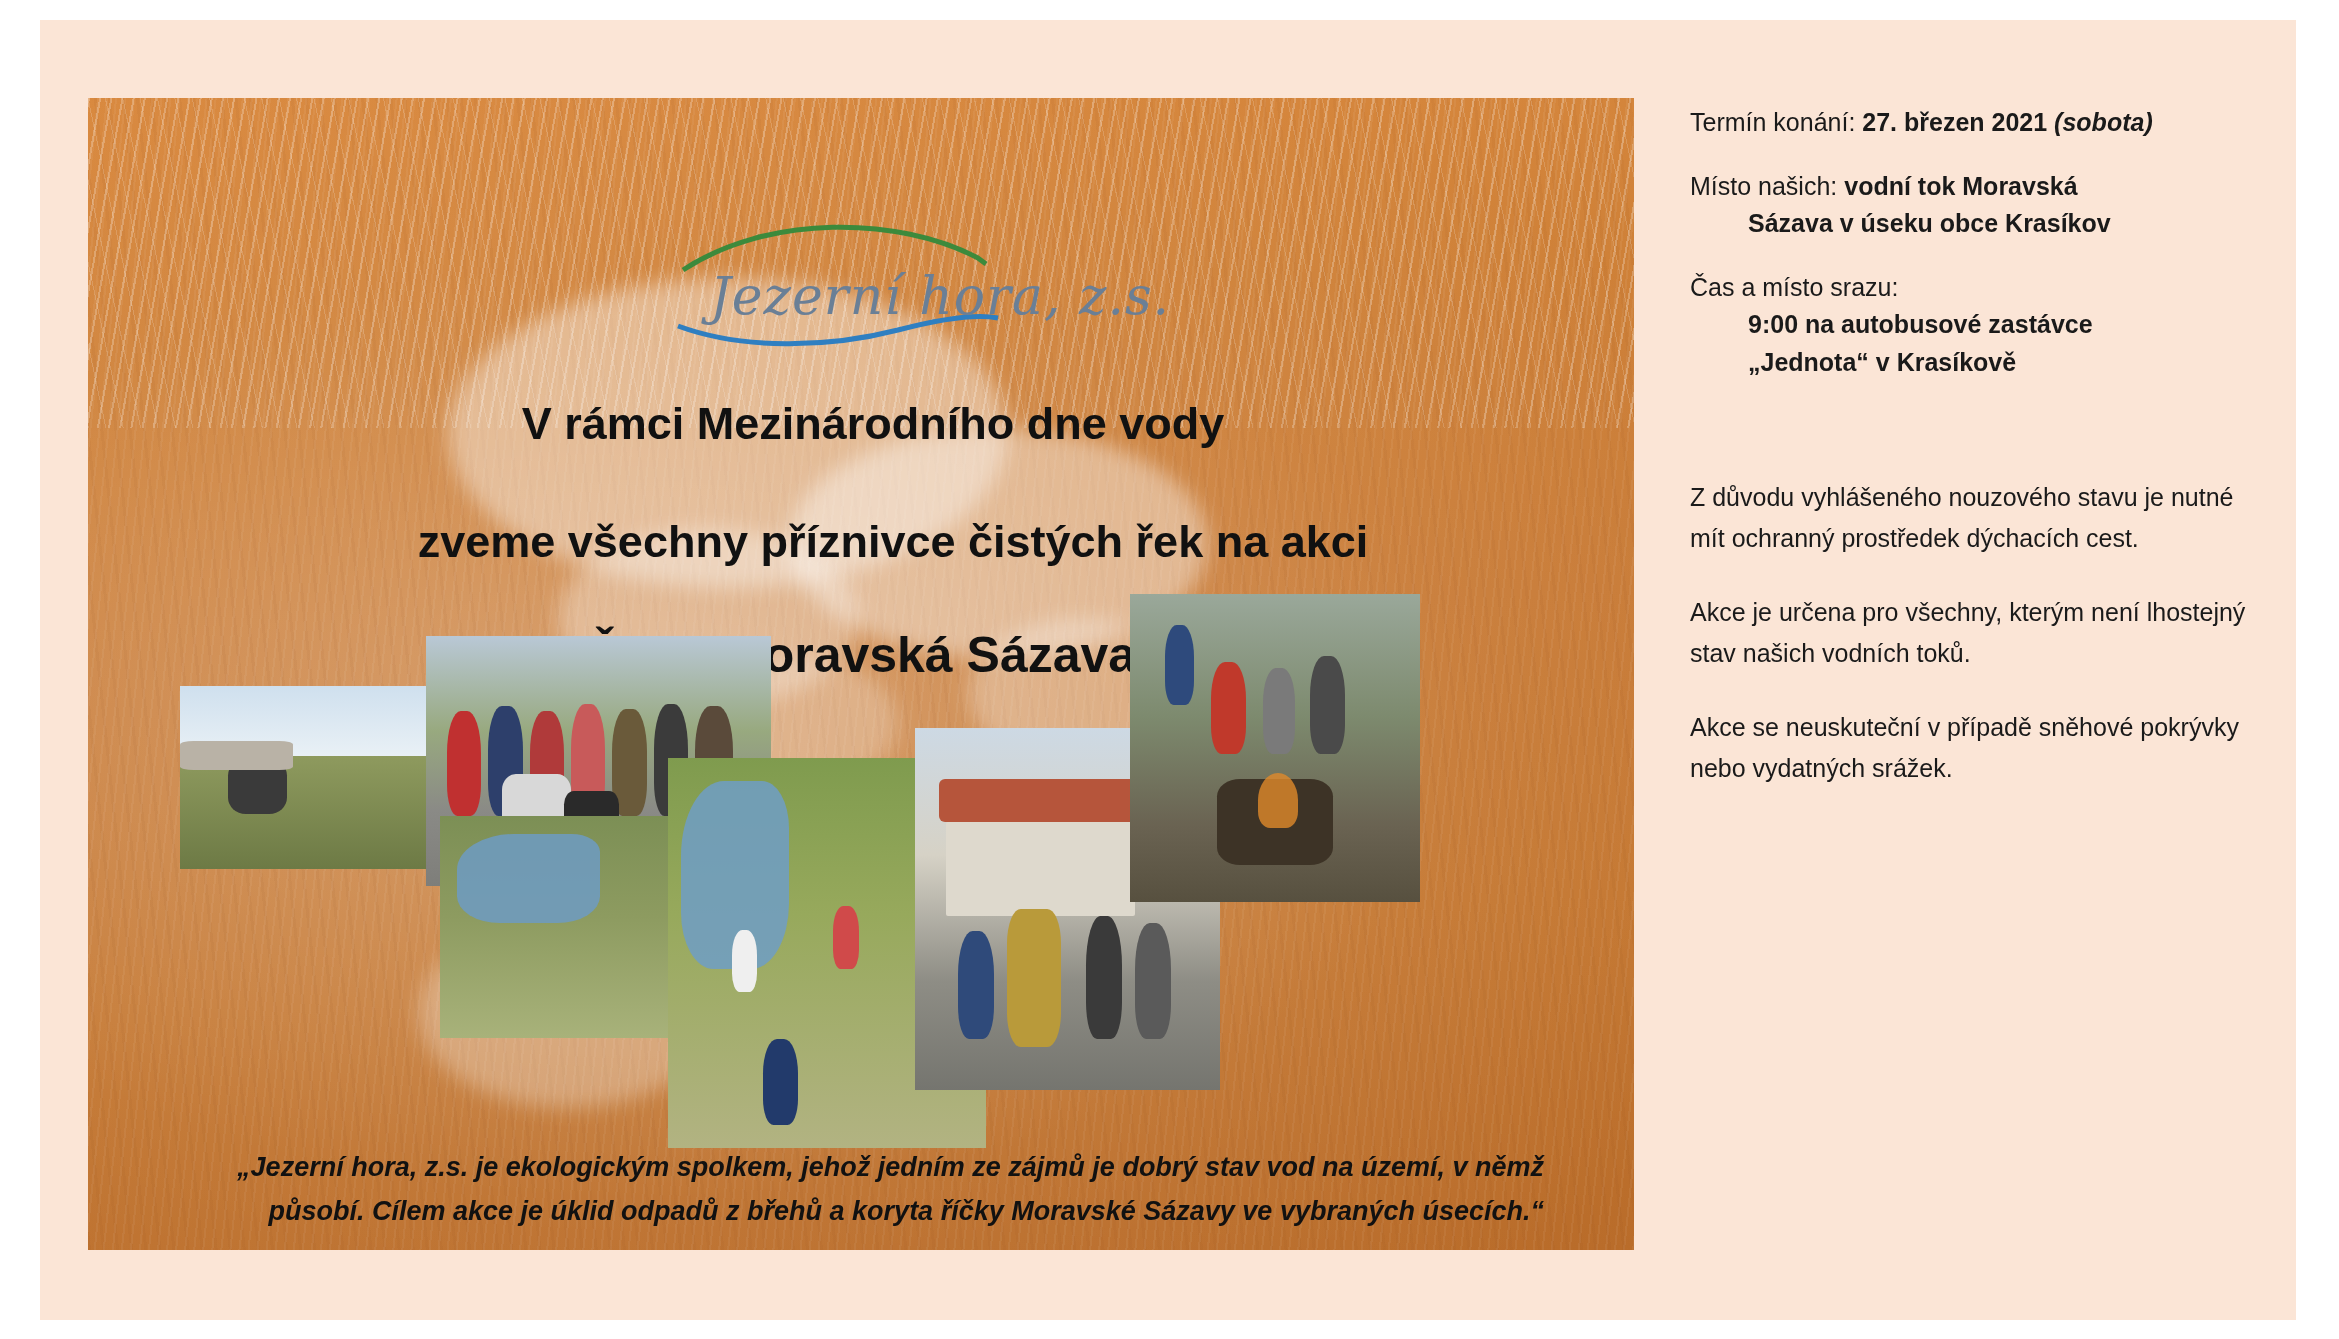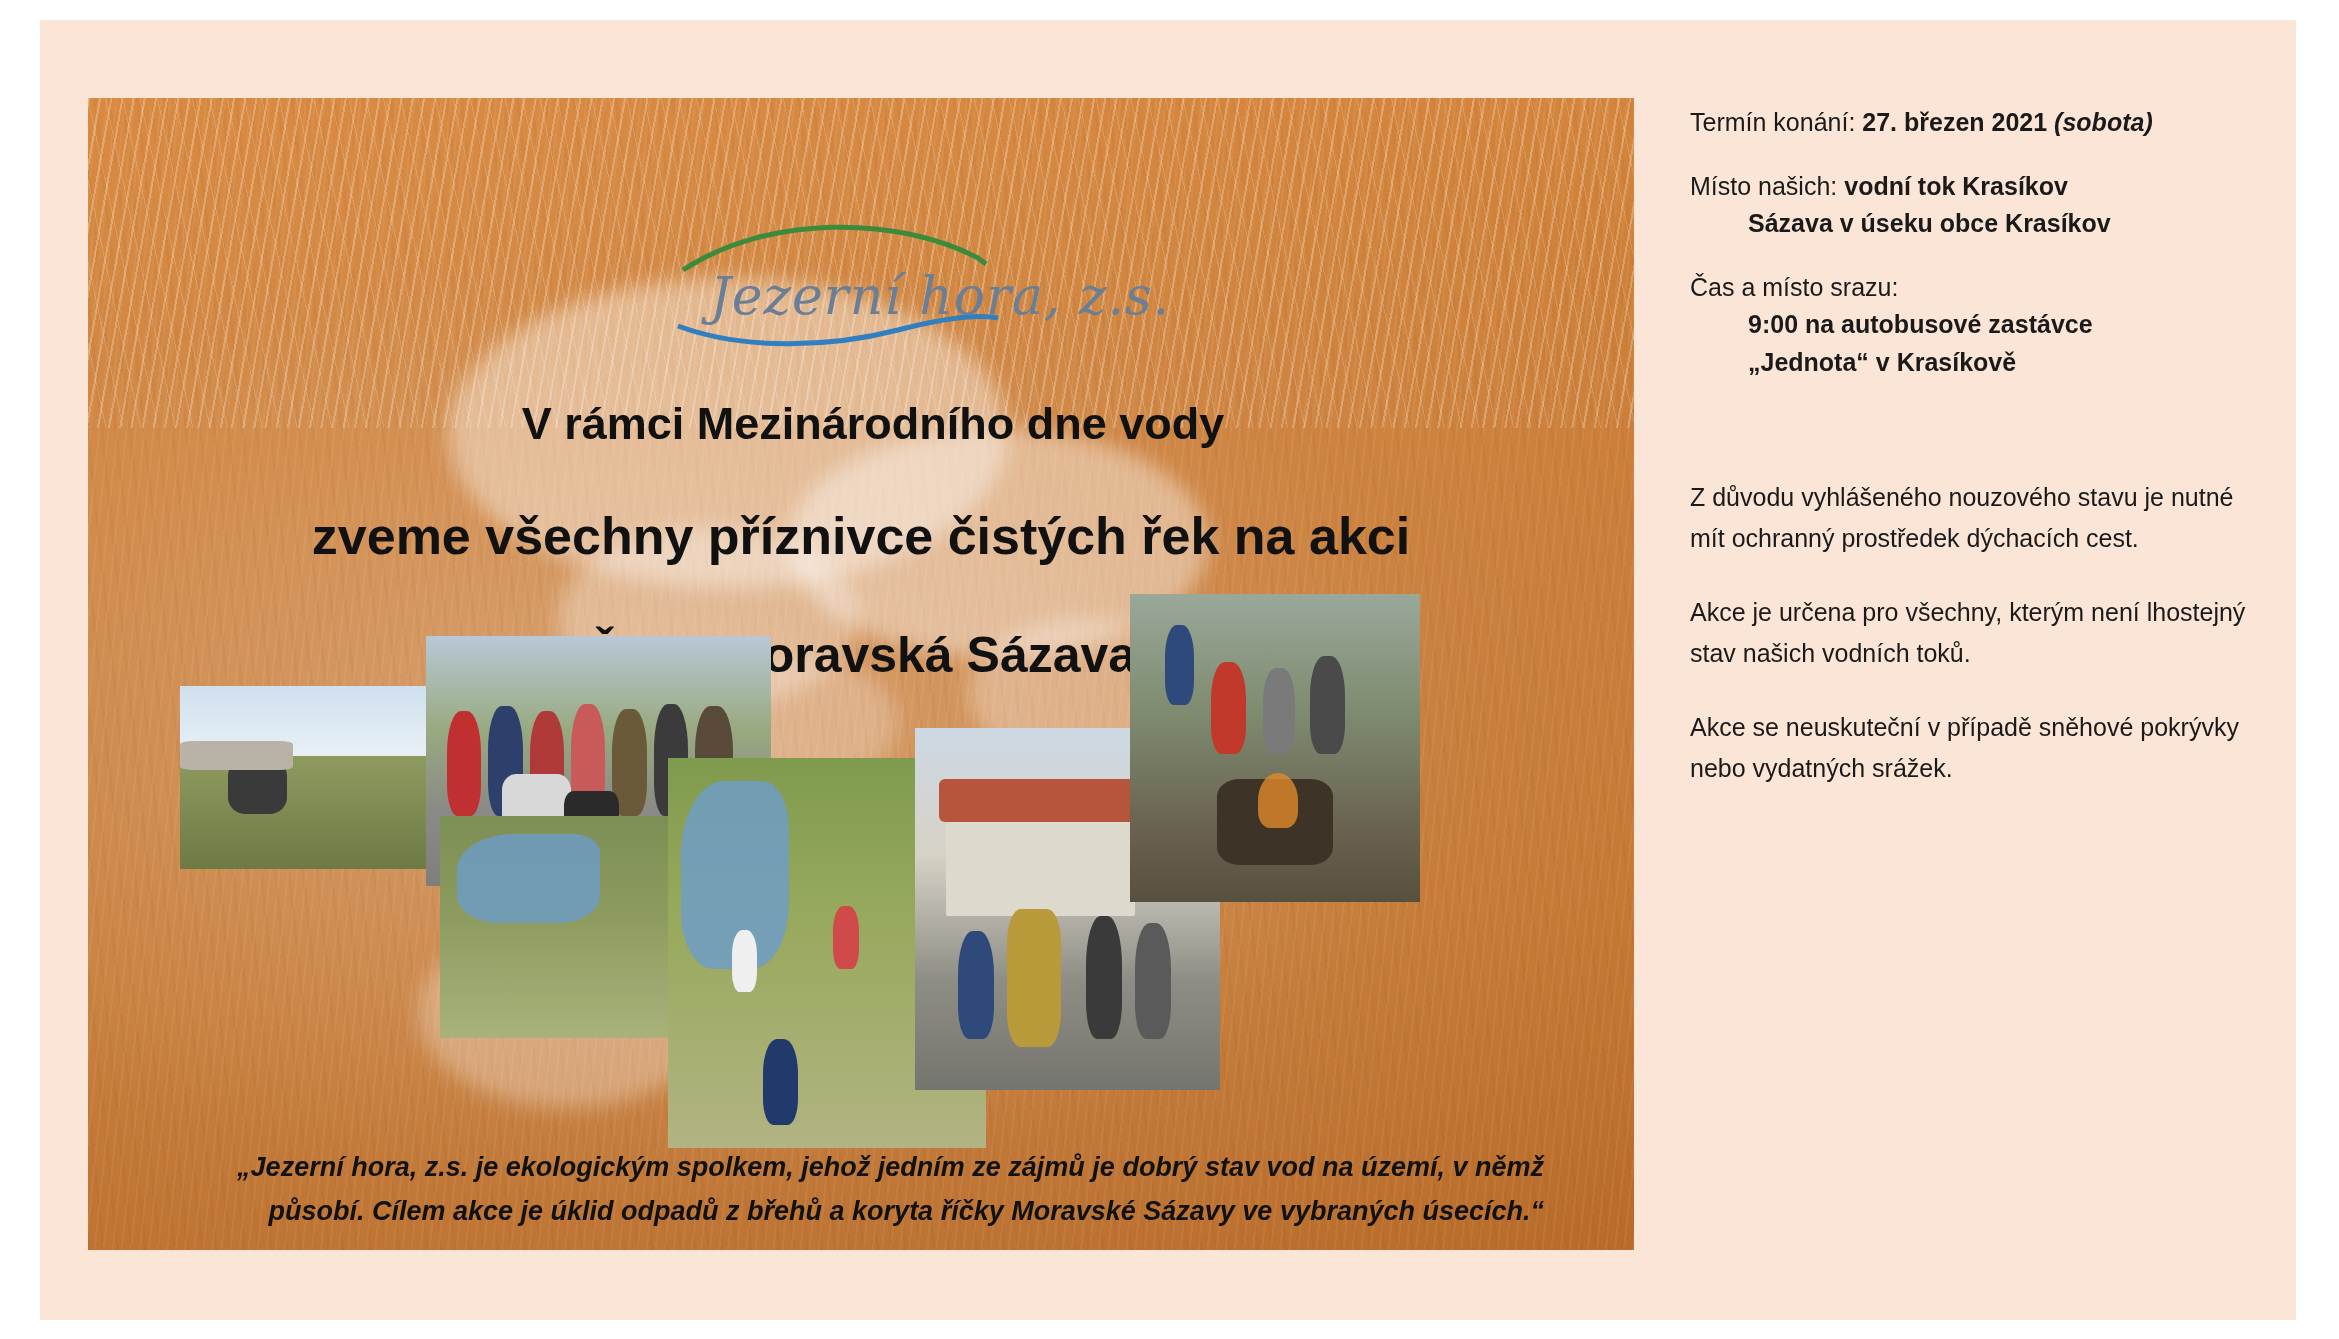--- a/index.html
+++ b/index.html
@@ -101,21 +101,21 @@
   
   .headline {
     position: absolute;
     width: 1546px;
     text-align: center;
     font-weight: bold;
     color: #111111;
     font-family: "Liberation Sans", sans-serif;
   }
   .h1 { top: 300px; font-size: 45px; margin-left: 12px; }
-  .h2 { top: 408px; font-size: 52px; }
+  .h2 { top: 418px; font-size: 45px; padding-left: 32px; }
   .h3 { top: 528px; font-size: 50px; }
 
   
   .ph {
     position: absolute;
     overflow: hidden;
     background: #9aa79a;
   }
   .ph .sky    { position:absolute; left:0; top:0; width:100%; height:40%; background:linear-gradient(#cfe0ee,#eaf1f6); }
   .ph .ground { position:absolute; left:0; bottom:0; width:100%; height:62%; background:linear-gradient(#9f9f74,#7e8a5c); }
@@ -264,21 +264,21 @@
   <div class="info">
 
     <div class="row">
       <span class="inline-label">Termín konání:</span>
       <b>27. březen 2021</b>
       <span class="ital">(sobota)</span>
     </div>
 
     <div class="row">
       <span class="inline-label">Místo našich:</span>
-      <b>vodní tok Krasíkov</b>
+      <b>vodní tok Moravská</b>
       <div class="indent2">Sázava v úseku obce Krasíkov</div>
     </div>
 
     <div class="row">
       <div>Čas a místo srazu:</div>
       <div class="indent2">9:00 na autobusové zastávce</div>
       <div class="indent2">„Jednota“ v Krasíkově</div>
     </div>
 
     <div class="spacer"></div>

